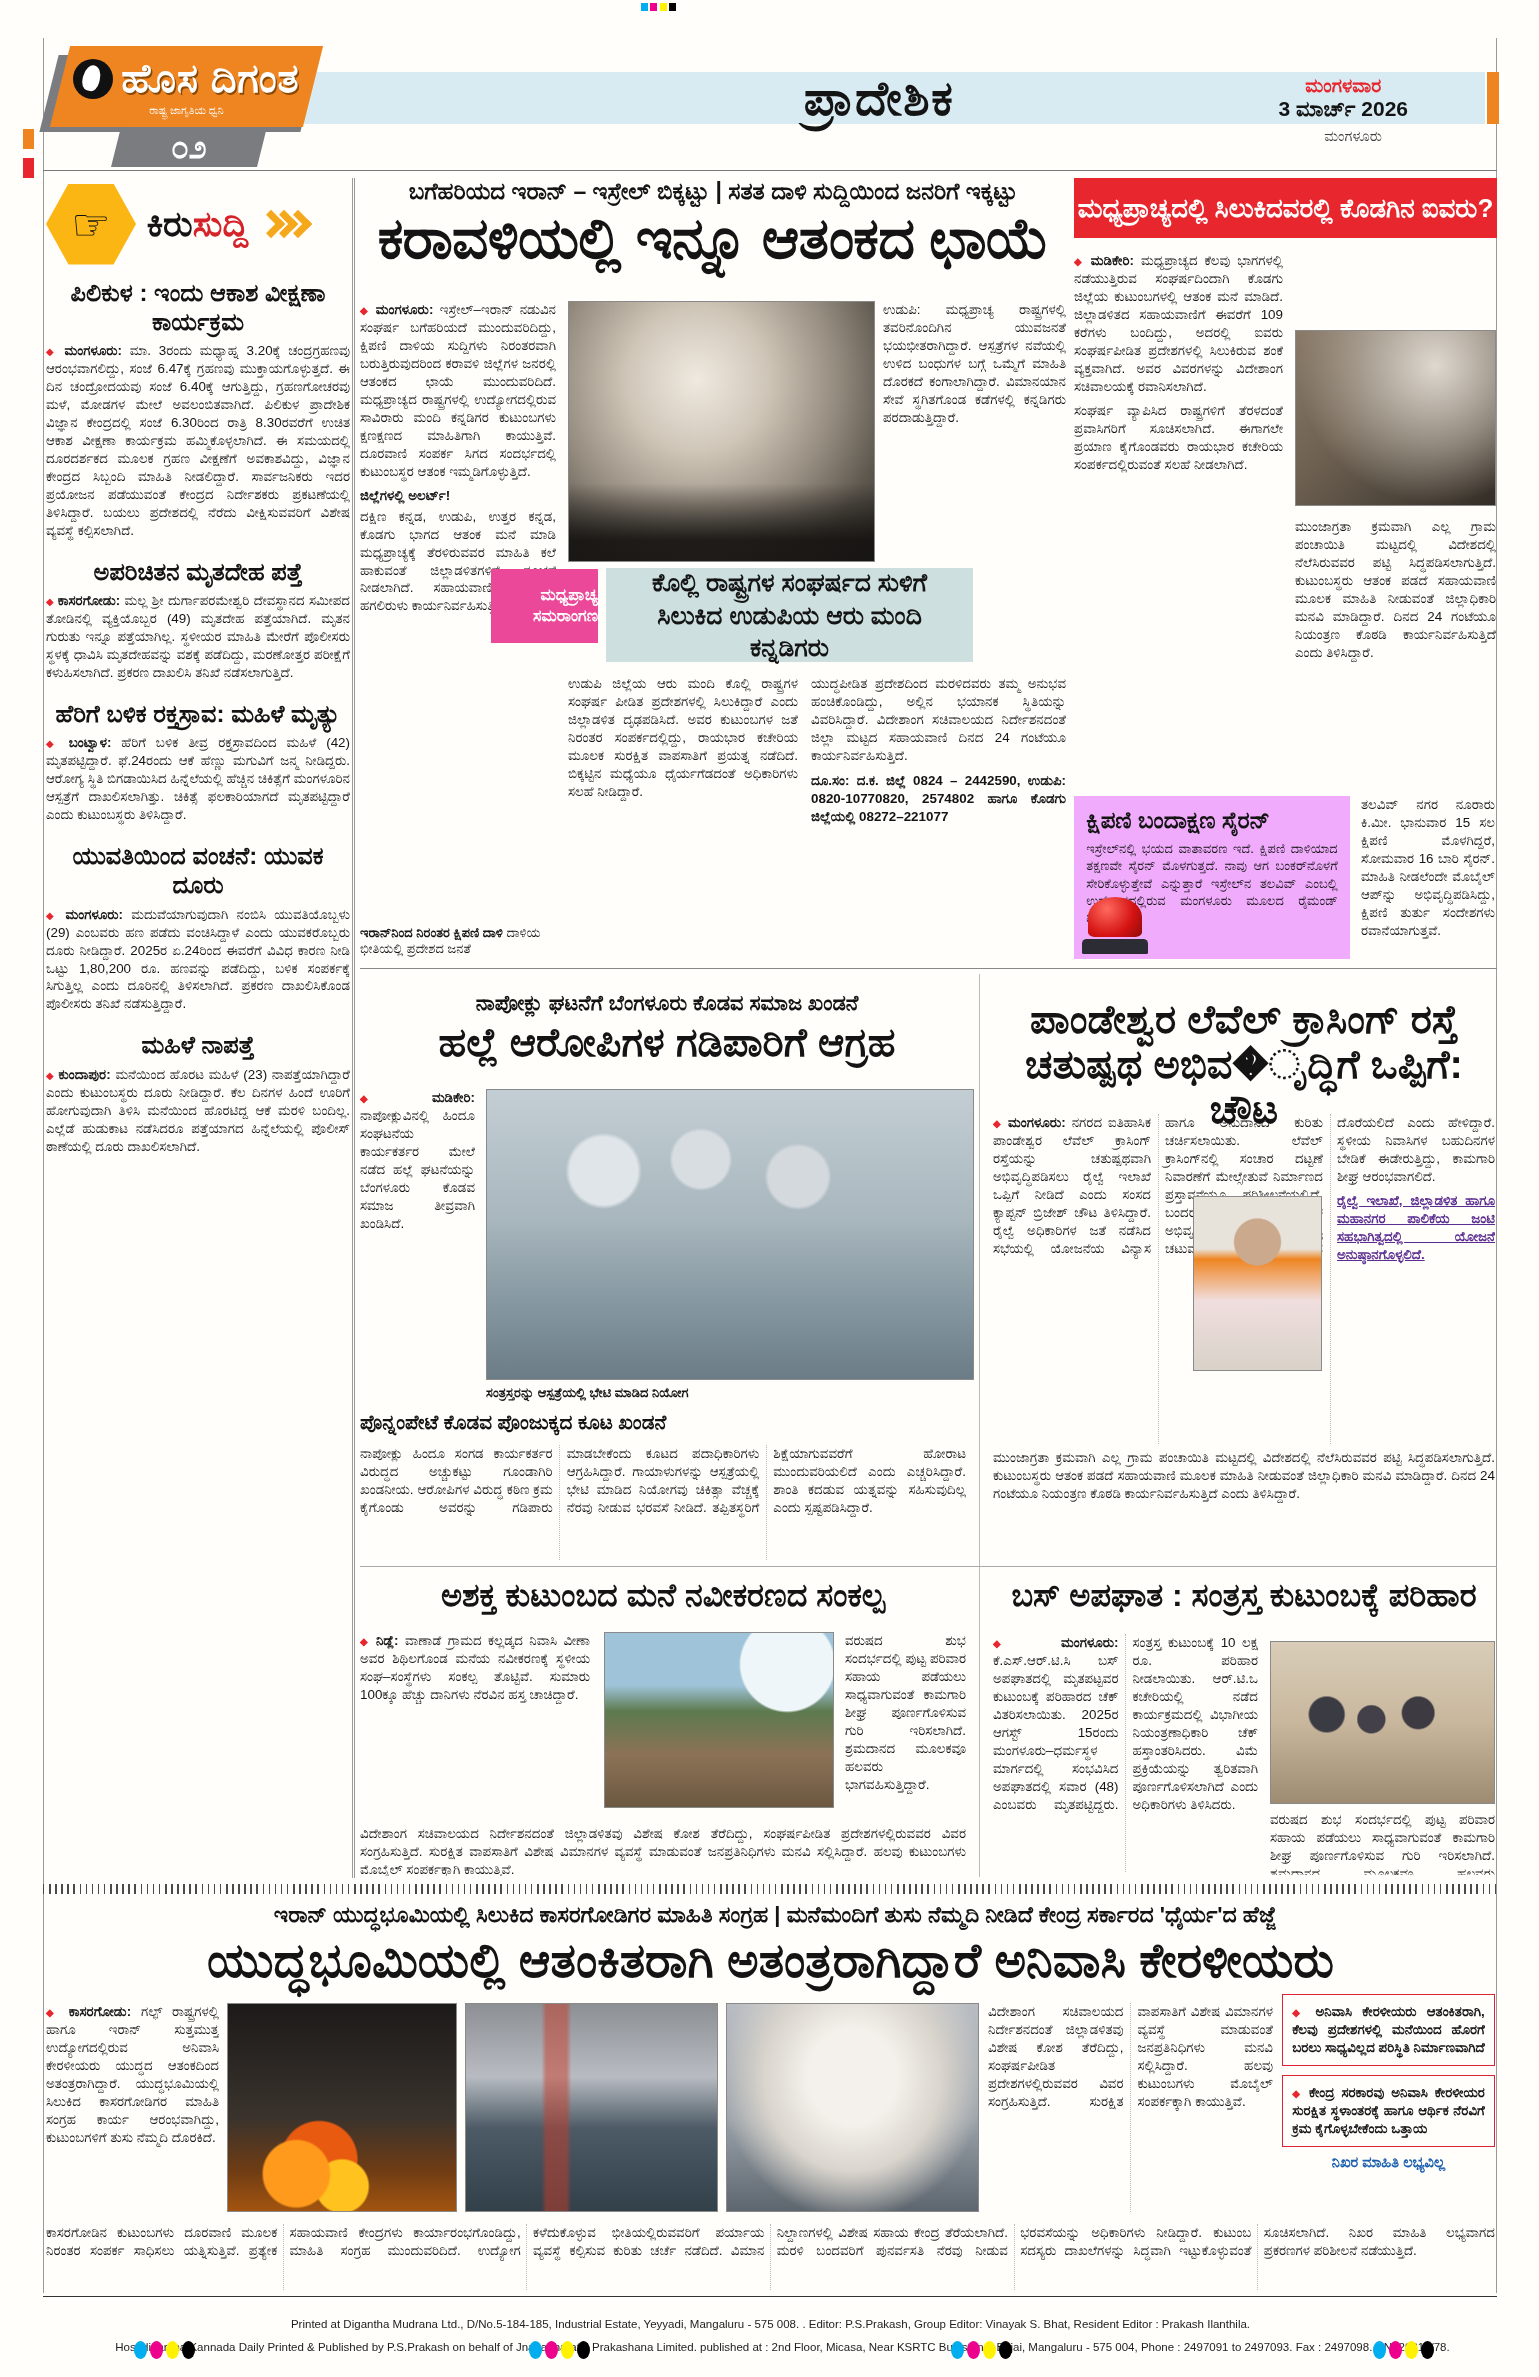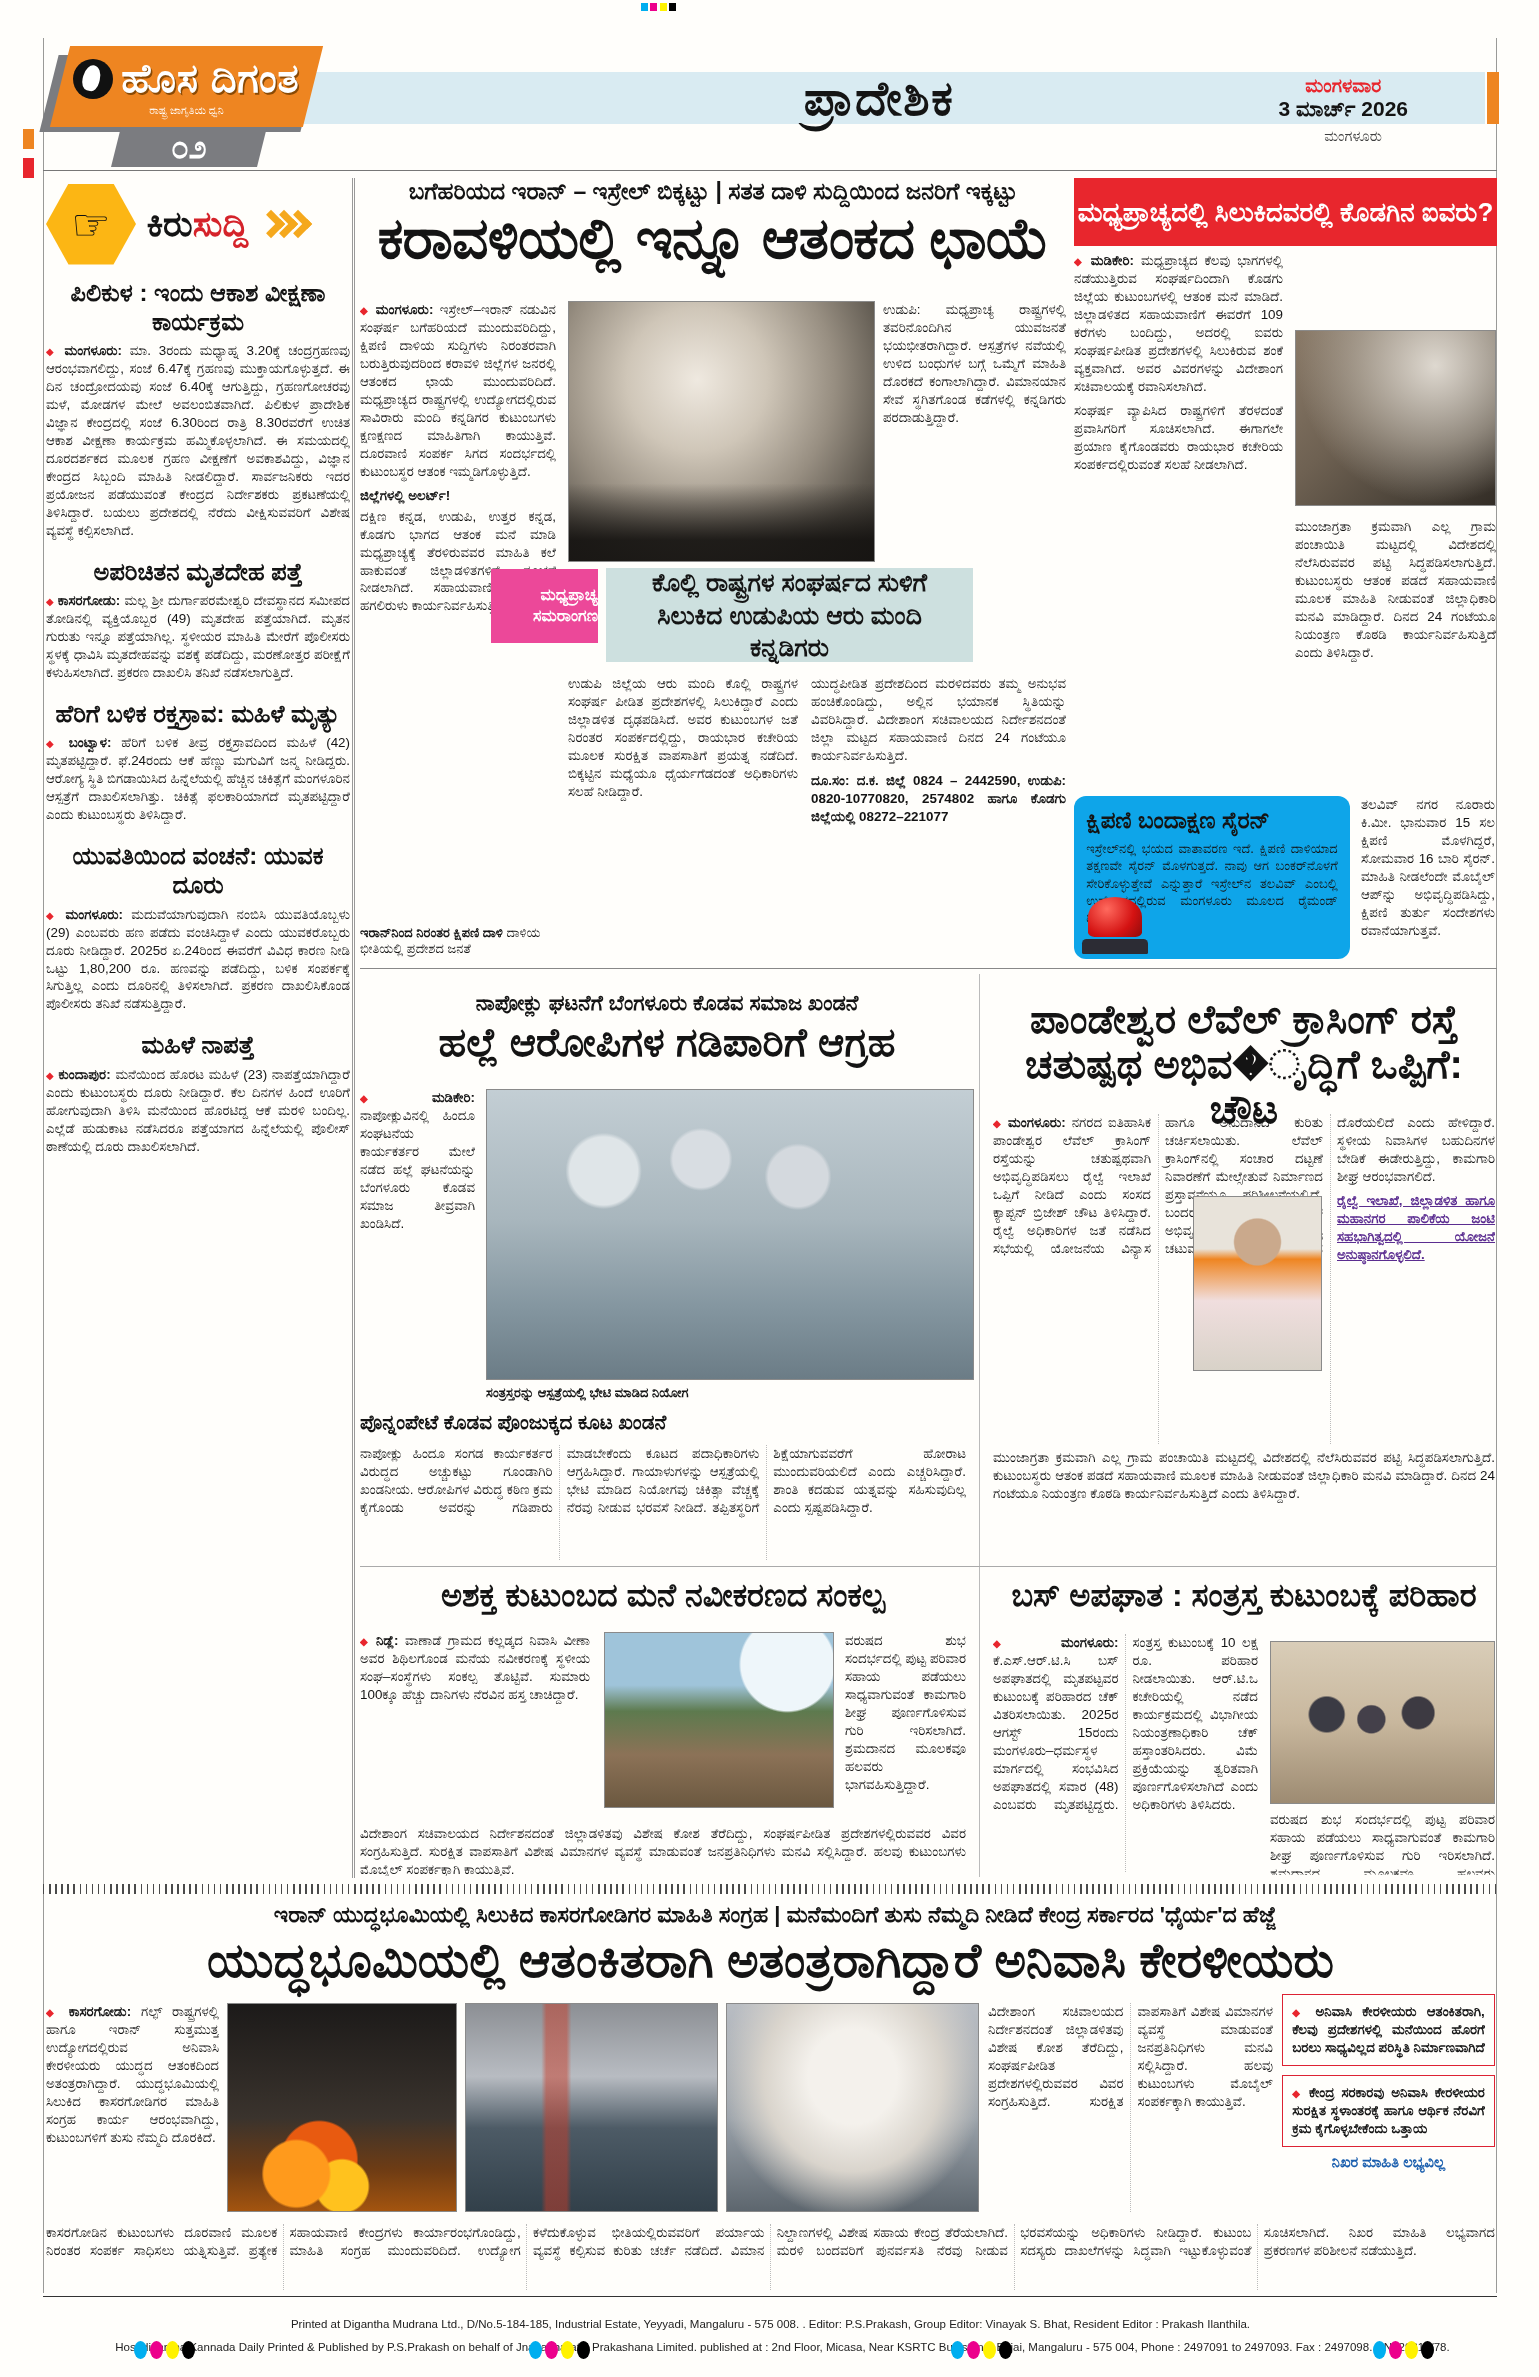--- a/index.html
+++ b/index.html
@@ -58,21 +58,21 @@
 
   
   .main-kicker { font-size:23px; }
   .main-headline { font-size:57px; font-weight:bold; line-height:1.05; letter-spacing:-0.8px; }
   .red-tab { background:#ec4899; color:#fff; font-weight:bold; text-align:right;
              display:flex; flex-direction:column; justify-content:center; font-size:16px; line-height:1.3; }
   .teal-box { background:#cde0df; display:flex; align-items:center; justify-content:center;
               font-size:25px; font-weight:bold; text-align:center; line-height:1.3; padding:7.7px 14px; }
   .redbox-head { background:#e8262d; color:#fff; display:flex; align-items:center; justify-content:center;
                  font-size:26px; font-weight:bold; text-align:center; }
-  .mauve-box { background:#0ea5e9; padding:10.7px 12.3px;border-radius:12px; }
+  .mauve-box { background:#f0abfc; padding:10.7px 12.3px; }
   .mauve-box h3 { font-size:23px; margin-bottom:6.1px; }
   .siren { position:absolute; width:66px; height:57px; }
   .siren .dome { position:absolute; left:6.1px; top:0; width:54px; height:40px;
                  background:radial-gradient(circle at 35% 30%, #ff6a5e, #d41212 60%, #8e0b0b);
                  border-radius:50% 50% 12% 12%; }
   .siren .base { position:absolute; left:0; bottom:0; width:66px; height:15.3px; background:#2c2c34;
                  border-radius:4.6px 4.6px 1.5px 1.5px; }
   .mid-headline { font-size:40px; font-weight:bold; line-height:1.12; }
   .small-headline { font-size:32px; font-weight:bold; line-height:1.15; }
   .bottom-headline { font-size:48px; font-weight:bold; }
@@ -209,21 +209,21 @@
   <div class="teal-box abs" style="left:606px; top:568px; width:367px; height:94px;">ಕೊಲ್ಲಿ ರಾಷ್ಟ್ರಗಳ ಸಂಘರ್ಷದ ಸುಳಿಗೆ ಸಿಲುಕಿದ ಉಡುಪಿಯ ಆರು ಮಂದಿ ಕನ್ನಡಿಗರು</div>
 
   <div class="abs body-txt just ov" style="left:568px; top:675px; width:230px; height:238px;">
     <span>ಉಡುಪಿ ಜಿಲ್ಲೆಯ ಆರು ಮಂದಿ ಕೊಲ್ಲಿ ರಾಷ್ಟ್ರಗಳ ಸಂಘರ್ಷ ಪೀಡಿತ ಪ್ರದೇಶಗಳಲ್ಲಿ ಸಿಲುಕಿದ್ದಾರೆ ಎಂದು ಜಿಲ್ಲಾಡಳಿತ ದೃಢಪಡಿಸಿದೆ. ಅವರ ಕುಟುಂಬಗಳ ಜತೆ ನಿರಂತರ ಸಂಪರ್ಕದಲ್ಲಿದ್ದು, ರಾಯಭಾರ ಕಚೇರಿಯ ಮೂಲಕ ಸುರಕ್ಷಿತ ವಾಪಸಾತಿಗೆ ಪ್ರಯತ್ನ ನಡೆದಿದೆ. ಬಿಕ್ಕಟ್ಟಿನ ಮಧ್ಯೆಯೂ ಧೈರ್ಯಗೆಡದಂತೆ ಅಧಿಕಾರಿಗಳು ಸಲಹೆ ನೀಡಿದ್ದಾರೆ.</span>
   </div>
   <div class="abs body-txt just ov" style="left:811px; top:675px; width:255px; height:238px;">
     <span>ಯುದ್ಧಪೀಡಿತ ಪ್ರದೇಶದಿಂದ ಮರಳಿದವರು ತಮ್ಮ ಅನುಭವ ಹಂಚಿಕೊಂಡಿದ್ದು, ಅಲ್ಲಿನ ಭಯಾನಕ ಸ್ಥಿತಿಯನ್ನು ವಿವರಿಸಿದ್ದಾರೆ. ವಿದೇಶಾಂಗ ಸಚಿವಾಲಯದ ನಿರ್ದೇಶನದಂತೆ ಜಿಲ್ಲಾ ಮಟ್ಟದ ಸಹಾಯವಾಣಿ ದಿನದ 24 ಗಂಟೆಯೂ ಕಾರ್ಯನಿರ್ವಹಿಸುತ್ತಿದೆ.</span>
     <div class="bold" style="margin-top:7.7px;">ದೂ.ಸಂ: ದ.ಕ. ಜಿಲ್ಲೆ 0824 – 2442590, ಉಡುಪಿ: 0820-10770820, 2574802 ಹಾಗೂ ಕೊಡಗು ಜಿಲ್ಲೆಯಲ್ಲಿ 08272–221077</div>
   </div>
 
-  <div class="redbox-head abs" style="left:1074px; top:178px; width:423px; height:68px;">ಮಧ್ಯಪ್ರಾಚ್ಯದಲ್ಲಿ ಸಿಲುಕಿದವರಲ್ಲಿ ಕೊಡಗಿನ ಐವರು?</div>
+  <div class="redbox-head abs" style="left:1074px; top:178px; width:423px; height:60px;">ಮಧ್ಯಪ್ರಾಚ್ಯದಲ್ಲಿ ಸಿಲುಕಿದವರಲ್ಲಿ ಕೊಡಗಿನ ಐವರು?</div>
 
   <div class="abs body-txt just ov" style="left:1074px; top:252px; width:209px; height:537px;">
     <span class="lead diamond">ಮಡಿಕೇರಿ:</span>
     <span>ಮಧ್ಯಪ್ರಾಚ್ಯದ ಕೆಲವು ಭಾಗಗಳಲ್ಲಿ ನಡೆಯುತ್ತಿರುವ ಸಂಘರ್ಷದಿಂದಾಗಿ ಕೊಡಗು ಜಿಲ್ಲೆಯ ಕುಟುಂಬಗಳಲ್ಲಿ ಆತಂಕ ಮನೆ ಮಾಡಿದೆ. ಜಿಲ್ಲಾಡಳಿತದ ಸಹಾಯವಾಣಿಗೆ ಈವರೆಗೆ 109 ಕರೆಗಳು ಬಂದಿದ್ದು, ಅದರಲ್ಲಿ ಐವರು ಸಂಘರ್ಷಪೀಡಿತ ಪ್ರದೇಶಗಳಲ್ಲಿ ಸಿಲುಕಿರುವ ಶಂಕೆ ವ್ಯಕ್ತವಾಗಿದೆ. ಅವರ ವಿವರಗಳನ್ನು ವಿದೇಶಾಂಗ ಸಚಿವಾಲಯಕ್ಕೆ ರವಾನಿಸಲಾಗಿದೆ.</span>
     <div style="margin-top:6.1px;">ಸಂಘರ್ಷ ವ್ಯಾಪಿಸಿದ ರಾಷ್ಟ್ರಗಳಿಗೆ ತೆರಳದಂತೆ ಪ್ರವಾಸಿಗರಿಗೆ ಸೂಚಿಸಲಾಗಿದೆ. ಈಗಾಗಲೇ ಪ್ರಯಾಣ ಕೈಗೊಂಡವರು ರಾಯಭಾರ ಕಚೇರಿಯ ಸಂಪರ್ಕದಲ್ಲಿರುವಂತೆ ಸಲಹೆ ನೀಡಲಾಗಿದೆ.</div>
   </div>
 
   <div class="photo" style="left:1295px; top:330px; width:201px; height:176px;
        background:
          radial-gradient(ellipse at 70% 20%, rgba(235,230,222,0.9) 0%, rgba(190,182,170,0.6) 40%, rgba(0,0,0,0) 70%),

